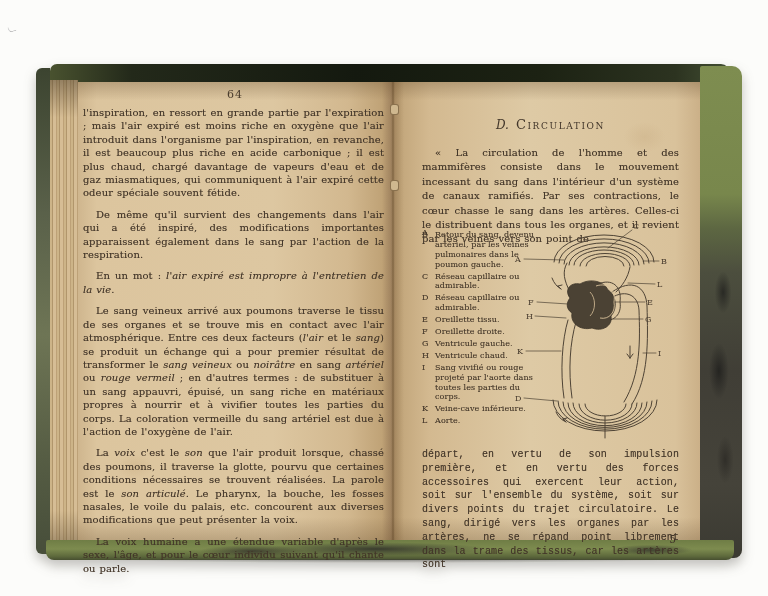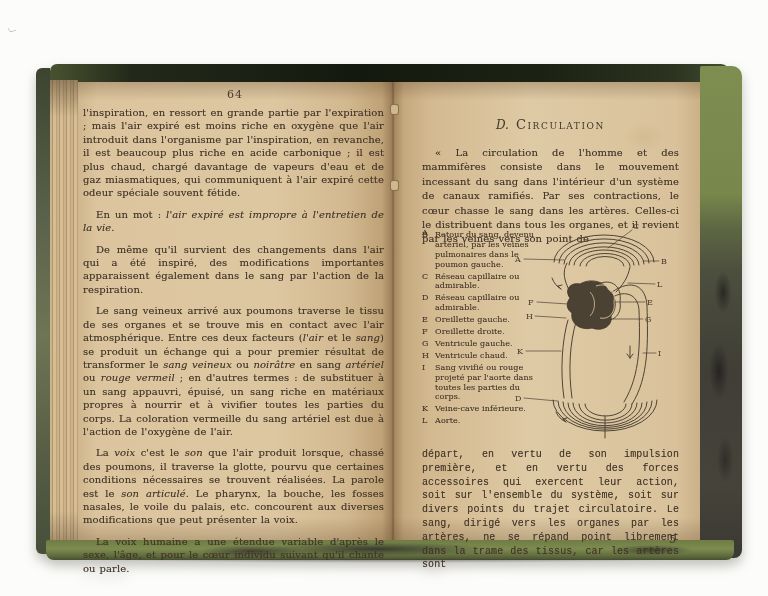--- a/index.html
+++ b/index.html
@@ -102,40 +102,40 @@
 
   <div class="page page-left"></div>
   <div class="page page-right"></div>
   <div class="gutter"></div>
   <div class="thread t1"></div>
   <div class="thread t2"></div>
 
   <div class="folio folio-left">64</div>
   <div class="text-col col-left">
     <div class="para flush"><span>l'inspiration, en ressort en grande partie par l'expiration ; mais l'air expiré est moins riche en oxygène que l'air introduit dans l'organisme par l'inspiration, en revanche, il est beaucoup plus riche en acide carbonique ; il est plus chaud, chargé davantage de vapeurs d'eau et de gaz miasmatiques, qui communiquent à l'air expiré cette odeur spéciale souvent fétide.</span></div>
+    <div class="para"><span>De même qu'il survient des changements dans l'air qui a été inspiré, des modifications importantes apparaissent également dans le sang par l'action de la respiration.</span></div>
     <div class="para"><span>En un mot : </span><span class="it">l'air expiré est impropre à l'entretien de la vie.</span></div>
-    <div class="para"><span>De même qu'il survient des changements dans l'air qui a été inspiré, des modifications importantes apparaissent également dans le sang par l'action de la respiration.</span></div>
     <div class="para"><span>Le sang veineux arrivé aux poumons traverse le tissu de ses organes et se trouve mis en contact avec l'air atmosphérique. Entre ces deux facteurs (</span><span class="it">l'air</span><span> et le </span><span class="it">sang</span><span>) se produit un échange qui a pour premier résultat de transformer le </span><span class="it">sang veineux</span><span> ou </span><span class="it">noirâtre</span><span> en sang </span><span class="it">artériel</span><span> ou </span><span class="it">rouge vermeil</span><span> ; en d'autres termes : de substituer à un sang appauvri, épuisé, un sang riche en matériaux propres à nourrir et à vivifier toutes les parties du corps. La coloration vermeille du sang artériel est due à l'action de l'oxygène de l'air.</span></div>
     <div class="para"><span>La </span><span class="it">voix</span><span> c'est le </span><span class="it">son</span><span> que l'air produit lorsque, chassé des poumons, il traverse la glotte, pourvu que certaines conditions nécessaires se trouvent réalisées. La parole est le </span><span class="it">son articulé</span><span>. Le pharynx, la bouche, les fosses nasales, le voile du palais, etc. concourent aux diverses modifications que peut présenter la voix.</span></div>
     <div class="para"><span>La voix humaine a une étendue variable d'après le sexe, l'âge, et pour le cœur individu suivant qu'il chante ou parle.</span></div>
   </div>
 
   <div class="heading">
     <span class="pref">D.</span><span class="ttl">Circulation</span>
   </div>
   <div class="text-col col-right-intro">
     <div class="para"><span>« La circulation de l'homme et des mammifères consiste dans le mouvement incessant du sang dans l'intérieur d'un système de canaux ramifiés. Par ses contractions, le cœur chasse le sang dans les artères. Celles-ci le distribuent dans tous les organes, et il revient par les veines vers son point de</span></div>
   </div>
 
   <div class="legend">
     <div class="legend-item"><span class="legend-letter">A</span></div>
     <div class="legend-item"><span class="legend-letter">B</span><span>Retour du sang, devenu artériel, par les veines pulmonaires dans le poumon gauche.</span></div>
     <div class="legend-item"><span class="legend-letter">C</span><span>Réseau capillaire ou admirable.</span></div>
     <div class="legend-item"><span class="legend-letter">D</span><span>Réseau capillaire ou admirable.</span></div>
-    <div class="legend-item"><span class="legend-letter">E</span><span>Oreillette gauche.</span></div>
+    <div class="legend-item"><span class="legend-letter">E</span><span>Oreillette tissu.</span></div>
     <div class="legend-item"><span class="legend-letter">F</span><span>Oreillette droite.</span></div>
     <div class="legend-item"><span class="legend-letter">G</span><span>Ventricule gauche.</span></div>
     <div class="legend-item"><span class="legend-letter">H</span><span>Ventricule chaud.</span></div>
     <div class="legend-item"><span class="legend-letter">I</span><span>Sang vivifié ou rouge projeté par l'aorte dans toutes les parties du corps.</span></div>
     <div class="legend-item"><span class="legend-letter">K</span><span>Veine-cave inférieure.</span></div>
     <div class="legend-item"><span class="legend-letter">L</span><span>Aorte.</span></div>
   </div>
 
   <div class="diagram">
     <svg viewBox="0 0 162 228" xmlns="http://www.w3.org/2000/svg">

